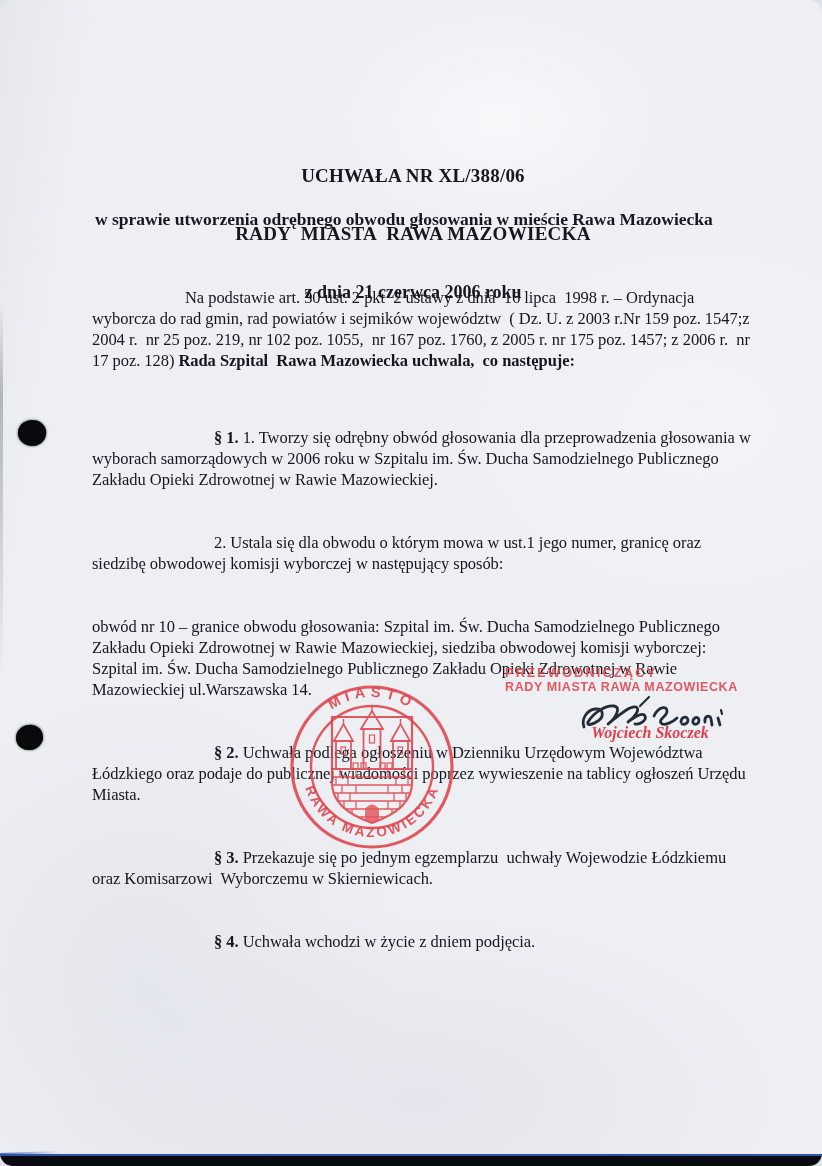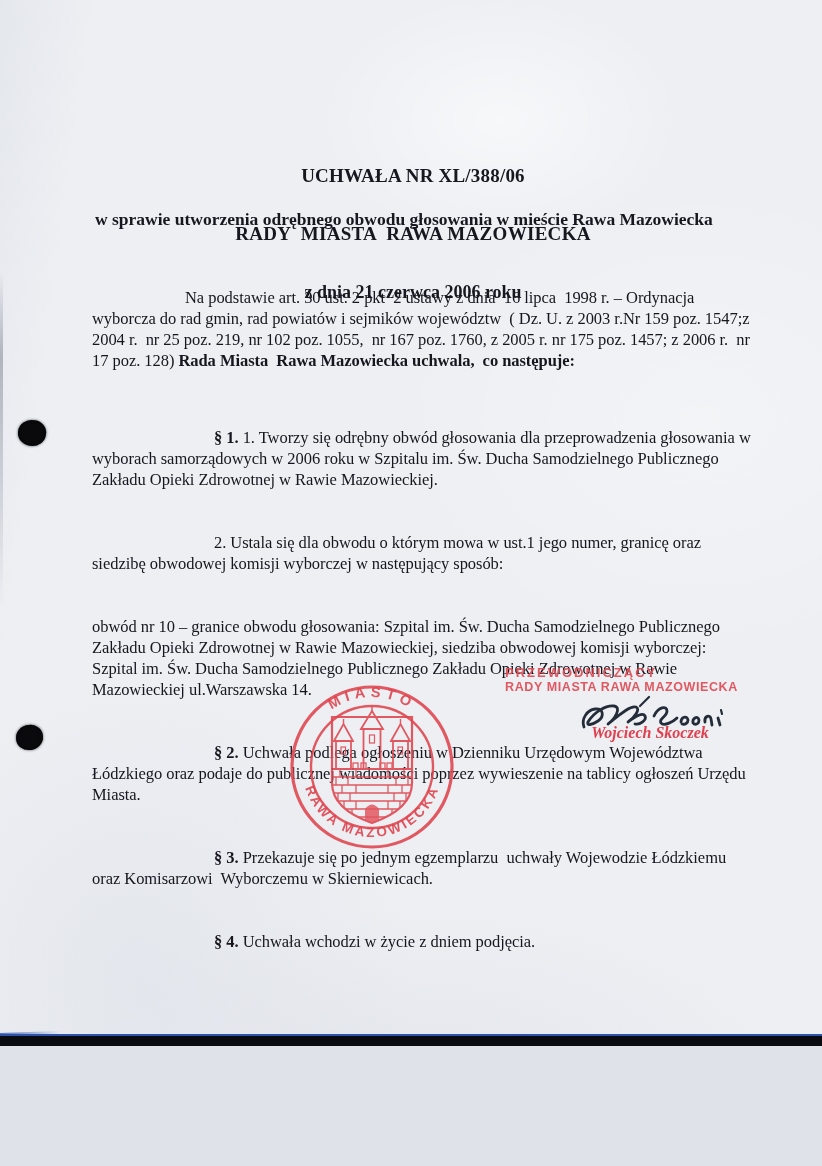--- a/index.html
+++ b/index.html
@@ -1,27 +1,28 @@
 <!DOCTYPE html>
 <html lang="pl"><head>
 <meta charset="utf-8">
 <style>
   html,body{margin:0;padding:0;}
   body{width:822px;height:1166px;overflow:hidden;background:#dfe2e8;}
   .page{
-    position:relative;width:822px;height:1046px;overflow:hidden;
+    position:relative;width:822px;height:1166px;overflow:hidden;
     background-color:#edeff3;
     background-image:
       radial-gradient(ellipse 260px 180px at 500px 120px, rgba(255,255,255,0.55), rgba(255,255,255,0) 70%),
       radial-gradient(ellipse 420px 320px at 700px 420px, rgba(255,255,255,0.30), rgba(255,255,255,0) 75%),
       radial-gradient(ellipse 380px 420px at 140px 980px, rgba(205,210,220,0.30), rgba(205,210,220,0) 72%),
       radial-gradient(ellipse 500px 260px at 420px 1100px, rgba(208,212,222,0.35), rgba(208,212,222,0) 75%),
       linear-gradient(98deg, rgba(198,204,214,0.22) 0%, rgba(198,204,214,0) 10%);
     font-family:"Liberation Serif", serif;
     color:#17171f;
+    border-radius:13px;
   }
   .left-edge-shadow{
     position:absolute;left:0;top:0;width:3px;height:100%;
     background:linear-gradient(to bottom, rgba(70,78,95,0) 26%, rgba(70,78,95,0.35) 34%, rgba(70,78,95,0.18) 46%, rgba(70,78,95,0) 58%);
   }
   .hole{
     position:absolute;background:#0a0a0d;border-radius:50% 46% 50% 48%;
     box-shadow:0 0 2px 1px rgba(20,20,28,0.35), inset 0 0 3px rgba(0,0,0,0.9);
   }
   .hole.top{left:18px;top:420px;width:28px;height:26px;transform:rotate(8deg);}
@@ -82,21 +83,21 @@
 
   <div class="title-block">
     <div class="title-line1">UCHWAŁA NR XL/388/06</div>
     <div class="title-line2">RADY  MIASTA  RAWA MAZOWIECKA</div>
     <div class="title-line3">z dnia 21 czerwca 2006 roku</div>
   </div>
 
   <div class="subject">w sprawie utworzenia odrębnego obwodu głosowania w mieście Rawa Mazowiecka</div>
 
   <div class="body-text">
-    <p class="p-preamble"><span>Na podstawie art. 30 ust. 2 pkt  2 ustawy z dnia  16 lipca  1998 r. – Ordynacja wyborcza do rad gmin, rad powiatów i sejmików województw  ( Dz. U. z 2003 r.Nr 159 poz. 1547;z 2004 r.  nr 25 poz. 219, nr 102 poz. 1055,  nr 167 poz. 1760, z 2005 r. nr 175 poz. 1457; z 2006 r.  nr 17 poz. 128) </span><b>Rada Miasta  Rawa Mazowiecka uchwala,  co następuje:</b></p>
+    <p class="p-preamble"><span>Na podstawie art. 30 ust. 2 pkt  2 ustawy z dnia  16 lipca  1998 r. – Ordynacja wyborcza do rad gmin, rad powiatów i sejmików województw  ( Dz. U. z 2003 r.Nr 159 poz. 1547;z 2004 r.  nr 25 poz. 219, nr 102 poz. 1055,  nr 167 poz. 1760, z 2005 r. nr 175 poz. 1457; z 2006 r.  nr 17 poz. 128) </span><b>Rada Szpital  Rawa Mazowiecka uchwala,  co następuje:</b></p>
     <p class="p-indent gap-above"><b>§ 1.</b><span> 1. Tworzy się odrębny obwód głosowania dla przeprowadzenia głosowania w wyborach samorządowych w 2006 roku w Szpitalu im. Św. Ducha Samodzielnego Publicznego Zakładu Opieki Zdrowotnej w Rawie Mazowieckiej.</span></p>
     <p class="p-indent"><span>2. Ustala się dla obwodu o którym mowa w ust.1 jego numer, granicę oraz siedzibę obwodowej komisji wyborczej w następujący sposób:</span></p>
     <p><span>obwód nr 10 – granice obwodu głosowania: Szpital im. Św. Ducha Samodzielnego Publicznego Zakładu Opieki Zdrowotnej w Rawie Mazowieckiej, siedziba obwodowej komisji wyborczej: Szpital im. Św. Ducha Samodzielnego Publicznego Zakładu Opieki Zdrowotnej w Rawie Mazowieckiej ul.Warszawska 14.</span></p>
     <p class="p-indent"><b>§ 2.</b><span> Uchwała podlega ogłoszeniu w Dzienniku Urzędowym Województwa Łódzkiego oraz podaje do publicznej wiadomości poprzez wywieszenie na tablicy ogłoszeń Urzędu Miasta.</span></p>
     <p class="p-indent"><b>§ 3.</b><span> Przekazuje się po jednym egzemplarzu  uchwały Wojewodzie Łódzkiemu oraz Komisarzowi  Wyborczemu w Skierniewicach.</span></p>
     <p class="p-indent"><b>§ 4.</b><span> Uchwała wchodzi w życie z dniem podjęcia.</span></p>
   </div>
 
   <svg class="seal" viewBox="-84 -84 168 168">
     <g stroke="#e0444e" fill="none" opacity="0.88">

